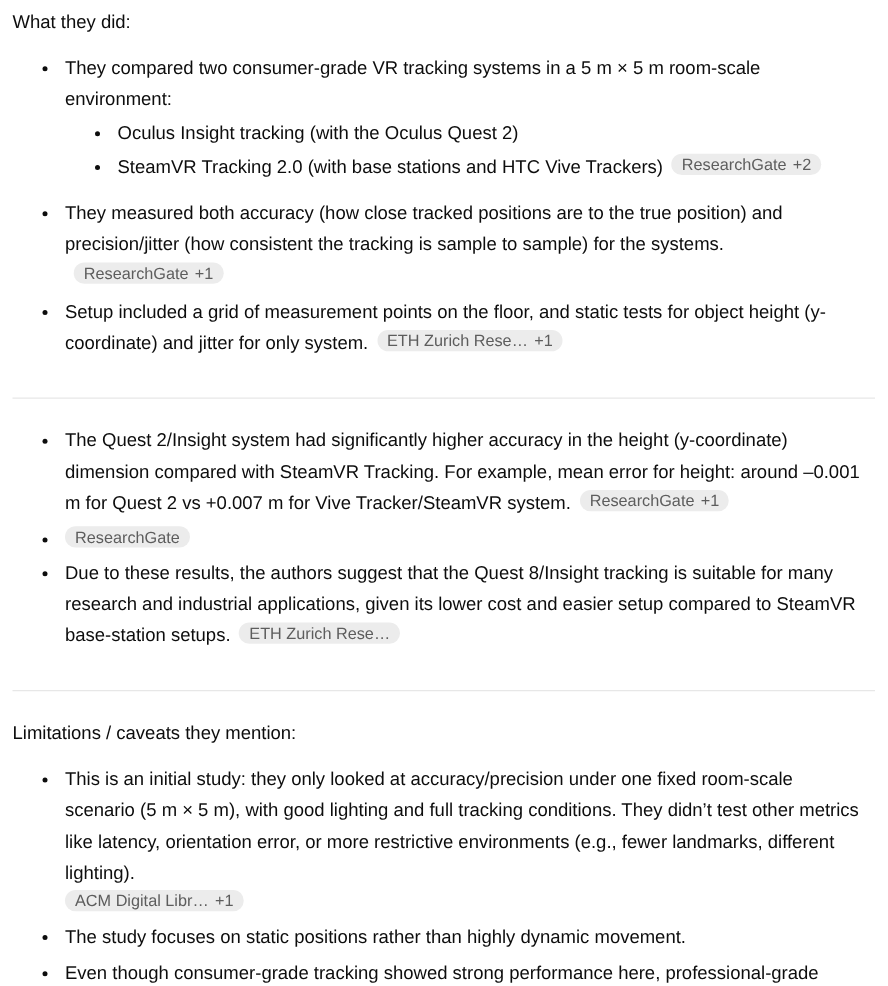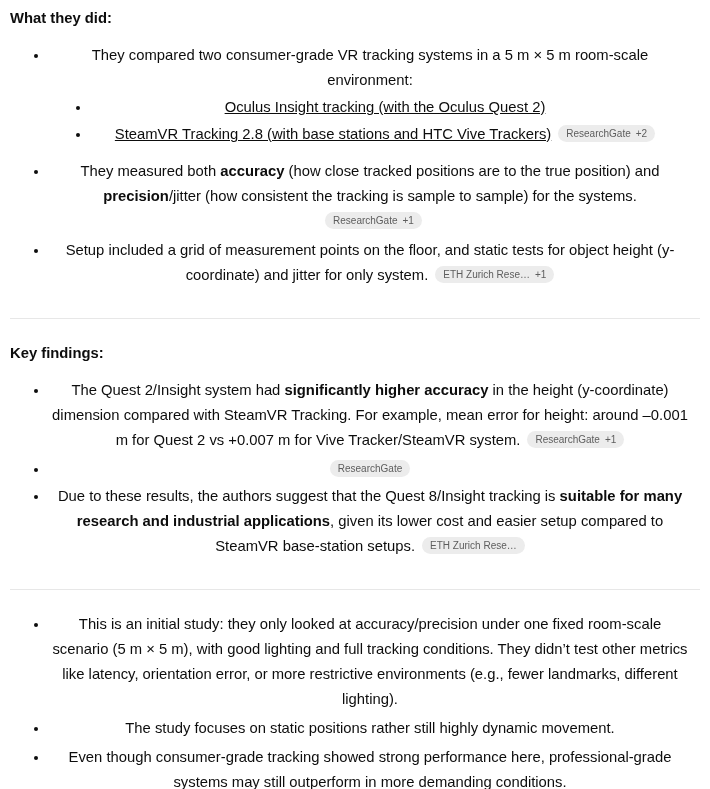--- a/index.html
+++ b/index.html
@@ -9,47 +9,45 @@
     font-family: "Liberation Sans", "DejaVu Sans", sans-serif;
     color: #0d0d0d;
     -webkit-font-smoothing: antialiased;
   }
   .page {
     padding: 6px 10px 14px 10px;
     font-size: 14.8px;
     line-height: 25px;
   }
   .heading {
-    font-weight: 700;
+    font-weight: 400;
     margin: 0 0 6px 0;
   }
   .list {
     list-style-type: disc;
     padding-left: 27px;
     margin: 12px;
-    text-align: center;
   }
   .list .item {
     margin: 4px 0;
     padding-left: 3px;
   }
   .list.sub {
     margin-top: 2px;
-    text-decoration: underline;
   }
   .list.sub .item {
     margin: 2px 0;
   }
   .txt { color: #0d0d0d; }
-  strong.txt { font-weight: 700; }
+  strong.txt { font-weight: 400; }
   .pill {
     display: inline-block;
     background: #ececec;
     color: #5d5d5d;
-    font-size: 10px;
+    font-size: 13px;
     line-height: 15px;
     padding: 1px 8px;
     border-radius: 9px;
     margin-left: 7px;
     white-space: nowrap;
     vertical-align: 2px;
     cursor: pointer;
   }
   .pill-count:not(:empty) { margin-left: 5px; }
   .pill-row { line-height: 21px; }
@@ -69,40 +67,39 @@
     <p class="heading">What they did:</p>
     <ul class="list">
 
       <li class="item">
         <span class="txt">They compared two consumer-grade VR tracking systems in a 5 m × 5 m room-scale environment:</span>
         <ul class="list sub">
           <li class="item">
             <span class="txt">Oculus Insight tracking (with the Oculus Quest 2)</span>
           </li>
           <li class="item">
-            <span class="txt">SteamVR Tracking 2.8 (with base stations and HTC Vive Trackers)</span><span class="pill"><span class="pill-source">ResearchGate</span><span class="pill-count">+2</span></span>
+            <span class="txt">SteamVR Tracking 2.0 (with base stations and HTC Vive Trackers)</span><span class="pill"><span class="pill-source">ResearchGate</span><span class="pill-count">+2</span></span>
           </li>
         </ul>
       </li>
 
       <li class="item">
         <span class="txt">They measured both </span><strong class="txt">accuracy</strong><span class="txt"> (how close tracked positions are to the true position) and </span><strong class="txt">precision</strong><span class="txt">/jitter (how consistent the tracking is sample to sample) for the systems.</span><span class="pill"><span class="pill-source">ResearchGate</span><span class="pill-count">+1</span></span>
       </li>
 
       <li class="item">
         <span class="txt">Setup included a grid of measurement points on the floor, and static tests for object height (y-coordinate) and jitter for only system.</span><span class="pill"><span class="pill-source">ETH Zurich Rese…</span><span class="pill-count">+1</span></span>
       </li>
 
     </ul>
   </section>
 
   <hr class="divider">
 
   <section class="block">
-    <p class="heading">Key findings:</p>
     <ul class="list">
 
       <li class="item">
         <span class="txt">The Quest 2/Insight system had </span><strong class="txt">significantly higher accuracy</strong><span class="txt"> in the height (y-coordinate) dimension compared with SteamVR Tracking. For example, mean error for height: around –0.001 m for Quest 2 vs +0.007 m for Vive Tracker/SteamVR system.</span><span class="pill"><span class="pill-source">ResearchGate</span><span class="pill-count">+1</span></span>
       </li>
 
       <li class="item">
         <div class="pill-row">
           <span class="pill"><span class="pill-source">ResearchGate</span></span>
         </div>
@@ -111,28 +108,32 @@
       <li class="item">
         <span class="txt">Due to these results, the authors suggest that the Quest 8/Insight tracking is </span><strong class="txt">suitable for many research and industrial applications</strong><span class="txt">, given its lower cost and easier setup compared to SteamVR base-station setups.</span><span class="pill"><span class="pill-source">ETH Zurich Rese…</span></span>
       </li>
 
     </ul>
   </section>
 
   <hr class="divider">
 
   <section class="block">
+    <p class="heading">Limitations / caveats they mention:</p>
     <ul class="list">
 
       <li class="item">
         <span class="txt">This is an initial study: they only looked at accuracy/precision under one fixed room-scale scenario (5 m × 5 m), with good lighting and full tracking conditions. They didn’t test other metrics like latency, orientation error, or more restrictive environments (e.g., fewer landmarks, different lighting).</span>
+        <div class="pill-row">
+          <span class="pill"><span class="pill-source">ACM Digital Libr…</span><span class="pill-count">+1</span></span>
+        </div>
       </li>
 
       <li class="item">
-        <span class="txt">The study focuses on static positions rather still highly dynamic movement.</span>
+        <span class="txt">The study focuses on static positions rather than highly dynamic movement.</span>
       </li>
 
       <li class="item">
         <span class="txt">Even though consumer-grade tracking showed strong performance here, professional-grade systems may still outperform in more demanding conditions.</span>
       </li>
 
     </ul>
   </section>
 
 </main>

